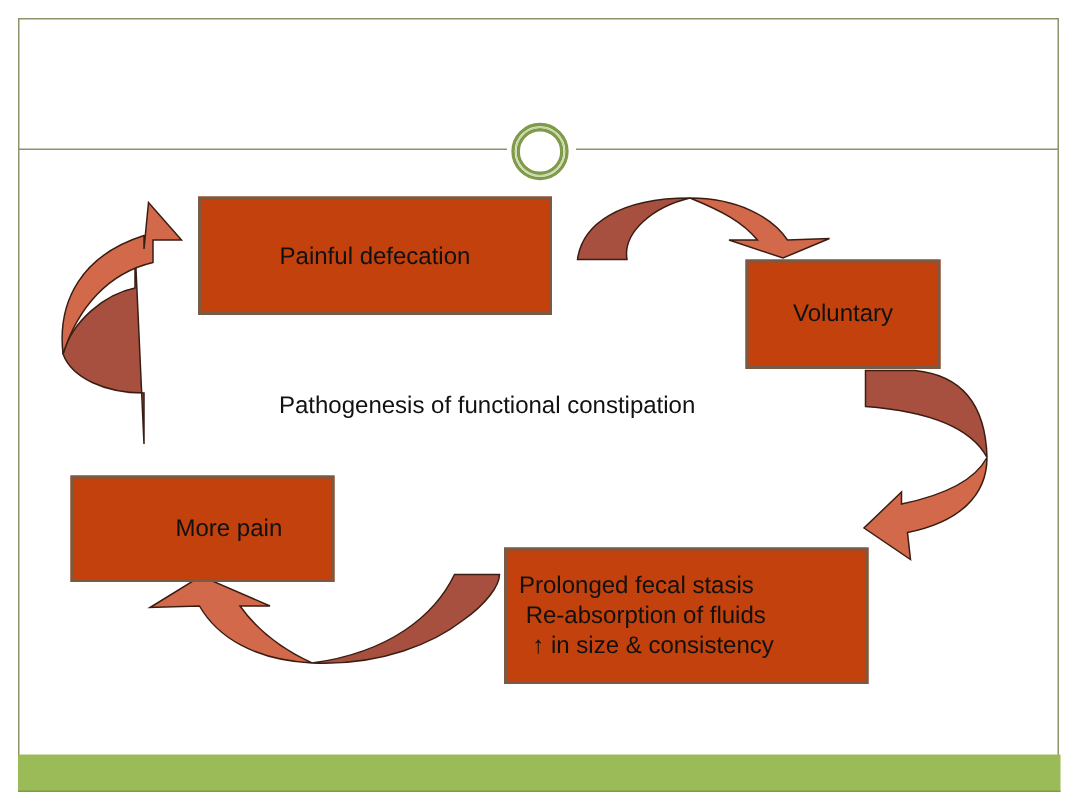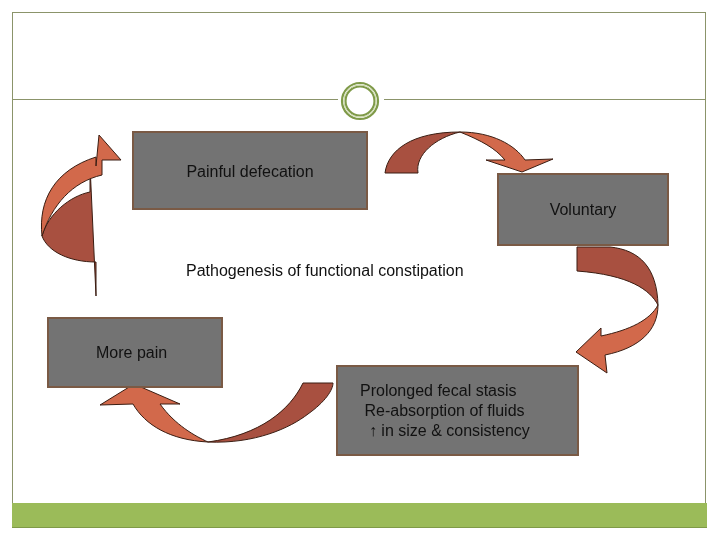--- a/index.html
+++ b/index.html
@@ -18,31 +18,31 @@
     .hline.left { left: 12px; width: 326px; }
     .hline.right { left: 384px; width: 322px; }
     .ring {
       position: absolute; left: 339px; top: 80px; width: 42px; height: 42px;
     }
     .footer-band {
       position: absolute; left: 12px; top: 503px; width: 695px; height: 24px;
       background: #9bbb59; border-bottom: 1px solid #7f9a48;
     }
     .box {
-      position: absolute; background: #737373; border: 2px solid #7a5a45;
+      position: absolute; background: #c2410c; border: 2px solid #7a5a45;
       box-sizing: border-box; color: #111; font-size: 16px; line-height: 20px;
     }
     #box-painful { left: 132px; top: 131px; width: 236px; height: 79px;
       display: flex; align-items: center; justify-content: center; padding-top: 2px; }
-    #box-withholding { left: 497px; top: 173px; width: 172px; height: 73px;
+    #box-withholding { left: 497px; top: 173px; width: 130px; height: 73px;
       display: flex; flex-direction: column; align-items: center; justify-content: center; text-align: center; }
     #box-morepain { left: 47px; top: 317px; width: 176px; height: 71px;
-      display: flex; align-items: center; padding-left: 47px; }
+      display: flex; align-items: center; padding-left: 68px; }
     #box-prolonged { left: 336px; top: 365px; width: 243px; height: 91px;
-      padding-left: 22px; padding-top: 14px; }
+      padding-left: 8px; padding-top: 14px; }
     .line { display: block; white-space: pre; }
     .title {
       position: absolute; left: 186px; top: 262px; font-size: 16px; font-weight: normal; color: #111;
     }
     svg.arrows { position: absolute; left: 0; top: 0; }
   </style>
 </head>
 <body>
 
 <div class="frame"></div>

